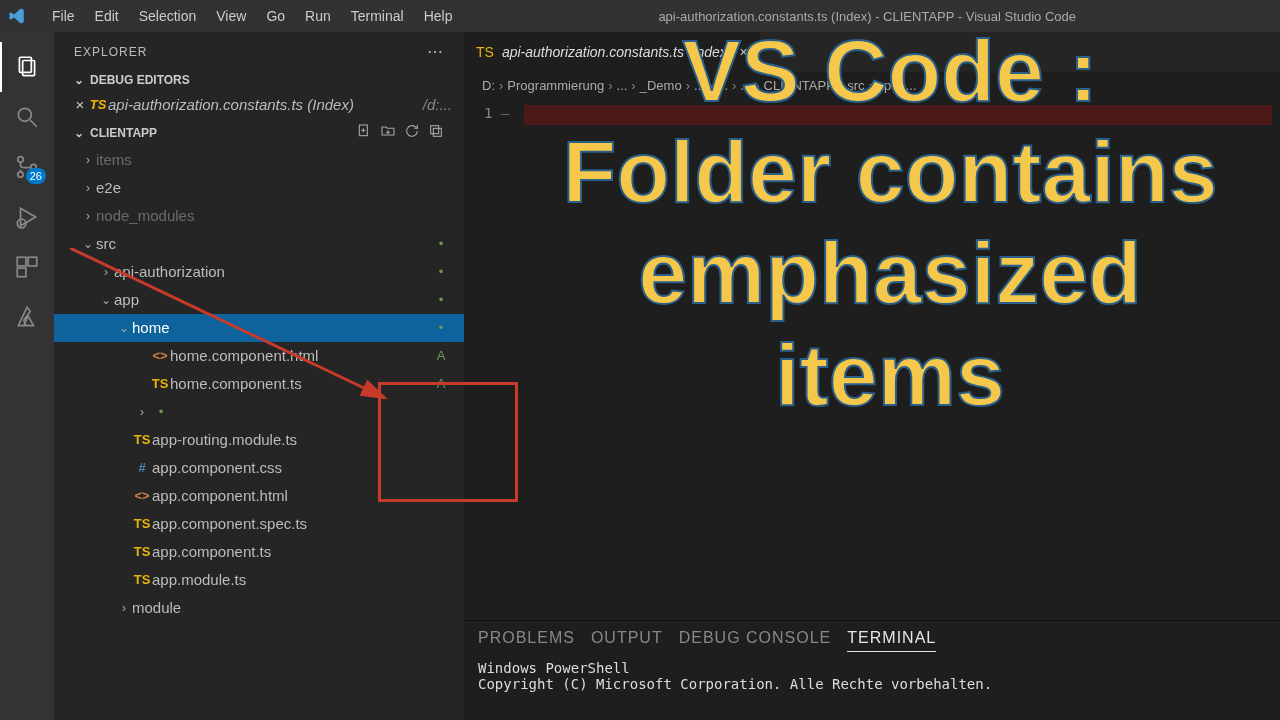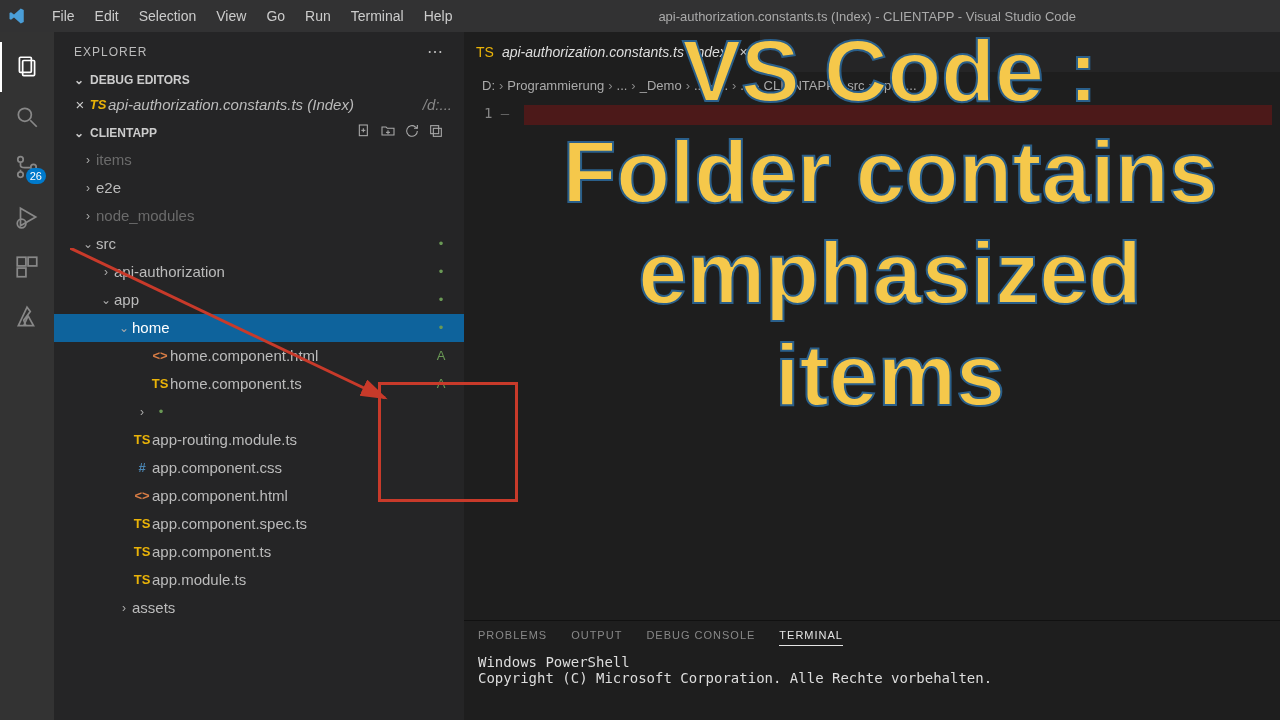--- a/index.html
+++ b/index.html
@@ -196,23 +196,23 @@
 }
 .terminal-area {
   height: 100px;
   border-top: 1px solid #111;
   background: #1e1e1e;
   display: flex;
   flex-direction: column;
 }
 .panel-tabs {
   display: flex;
-  gap: 24px;
+  gap: 16px;
   padding: 8px 14px 4px 14px;
-  font-size: 11px;
+  font-size: 16px;
   color: #888;
   letter-spacing: 1px;
 }
 .panel-tabs .panel-tab.active {
   color: #e5e5e5;
   border-bottom: 1px solid #e5e5e5;
   padding-bottom: 4px;
 }
 .terminal-body {
   font-family: Consolas, monospace;
@@ -452,21 +452,21 @@
         <div class="tree-row">
           <span class="indent" style="width: 62px;"></span>
           <span class="twist"></span>
           <span class="icon ts">TS</span>
           <span class="label">app.module.ts</span>
           <span class="decor "></span>
         </div>
         <div class="tree-row">
           <span class="indent" style="width: 62px;"></span>
           <span class="twist">›</span>
-          <span class="label">assets</span>
+          <span class="label">module</span>
           <span class="decor "></span>
         </div>
       </div>
   </div>
 
   <div class="editor-area">
     <div class="tabs">
       <div class="tab">
         <span class="icon ts">TS</span>
         <span>api-authorization.constants.ts (Index)</span>

